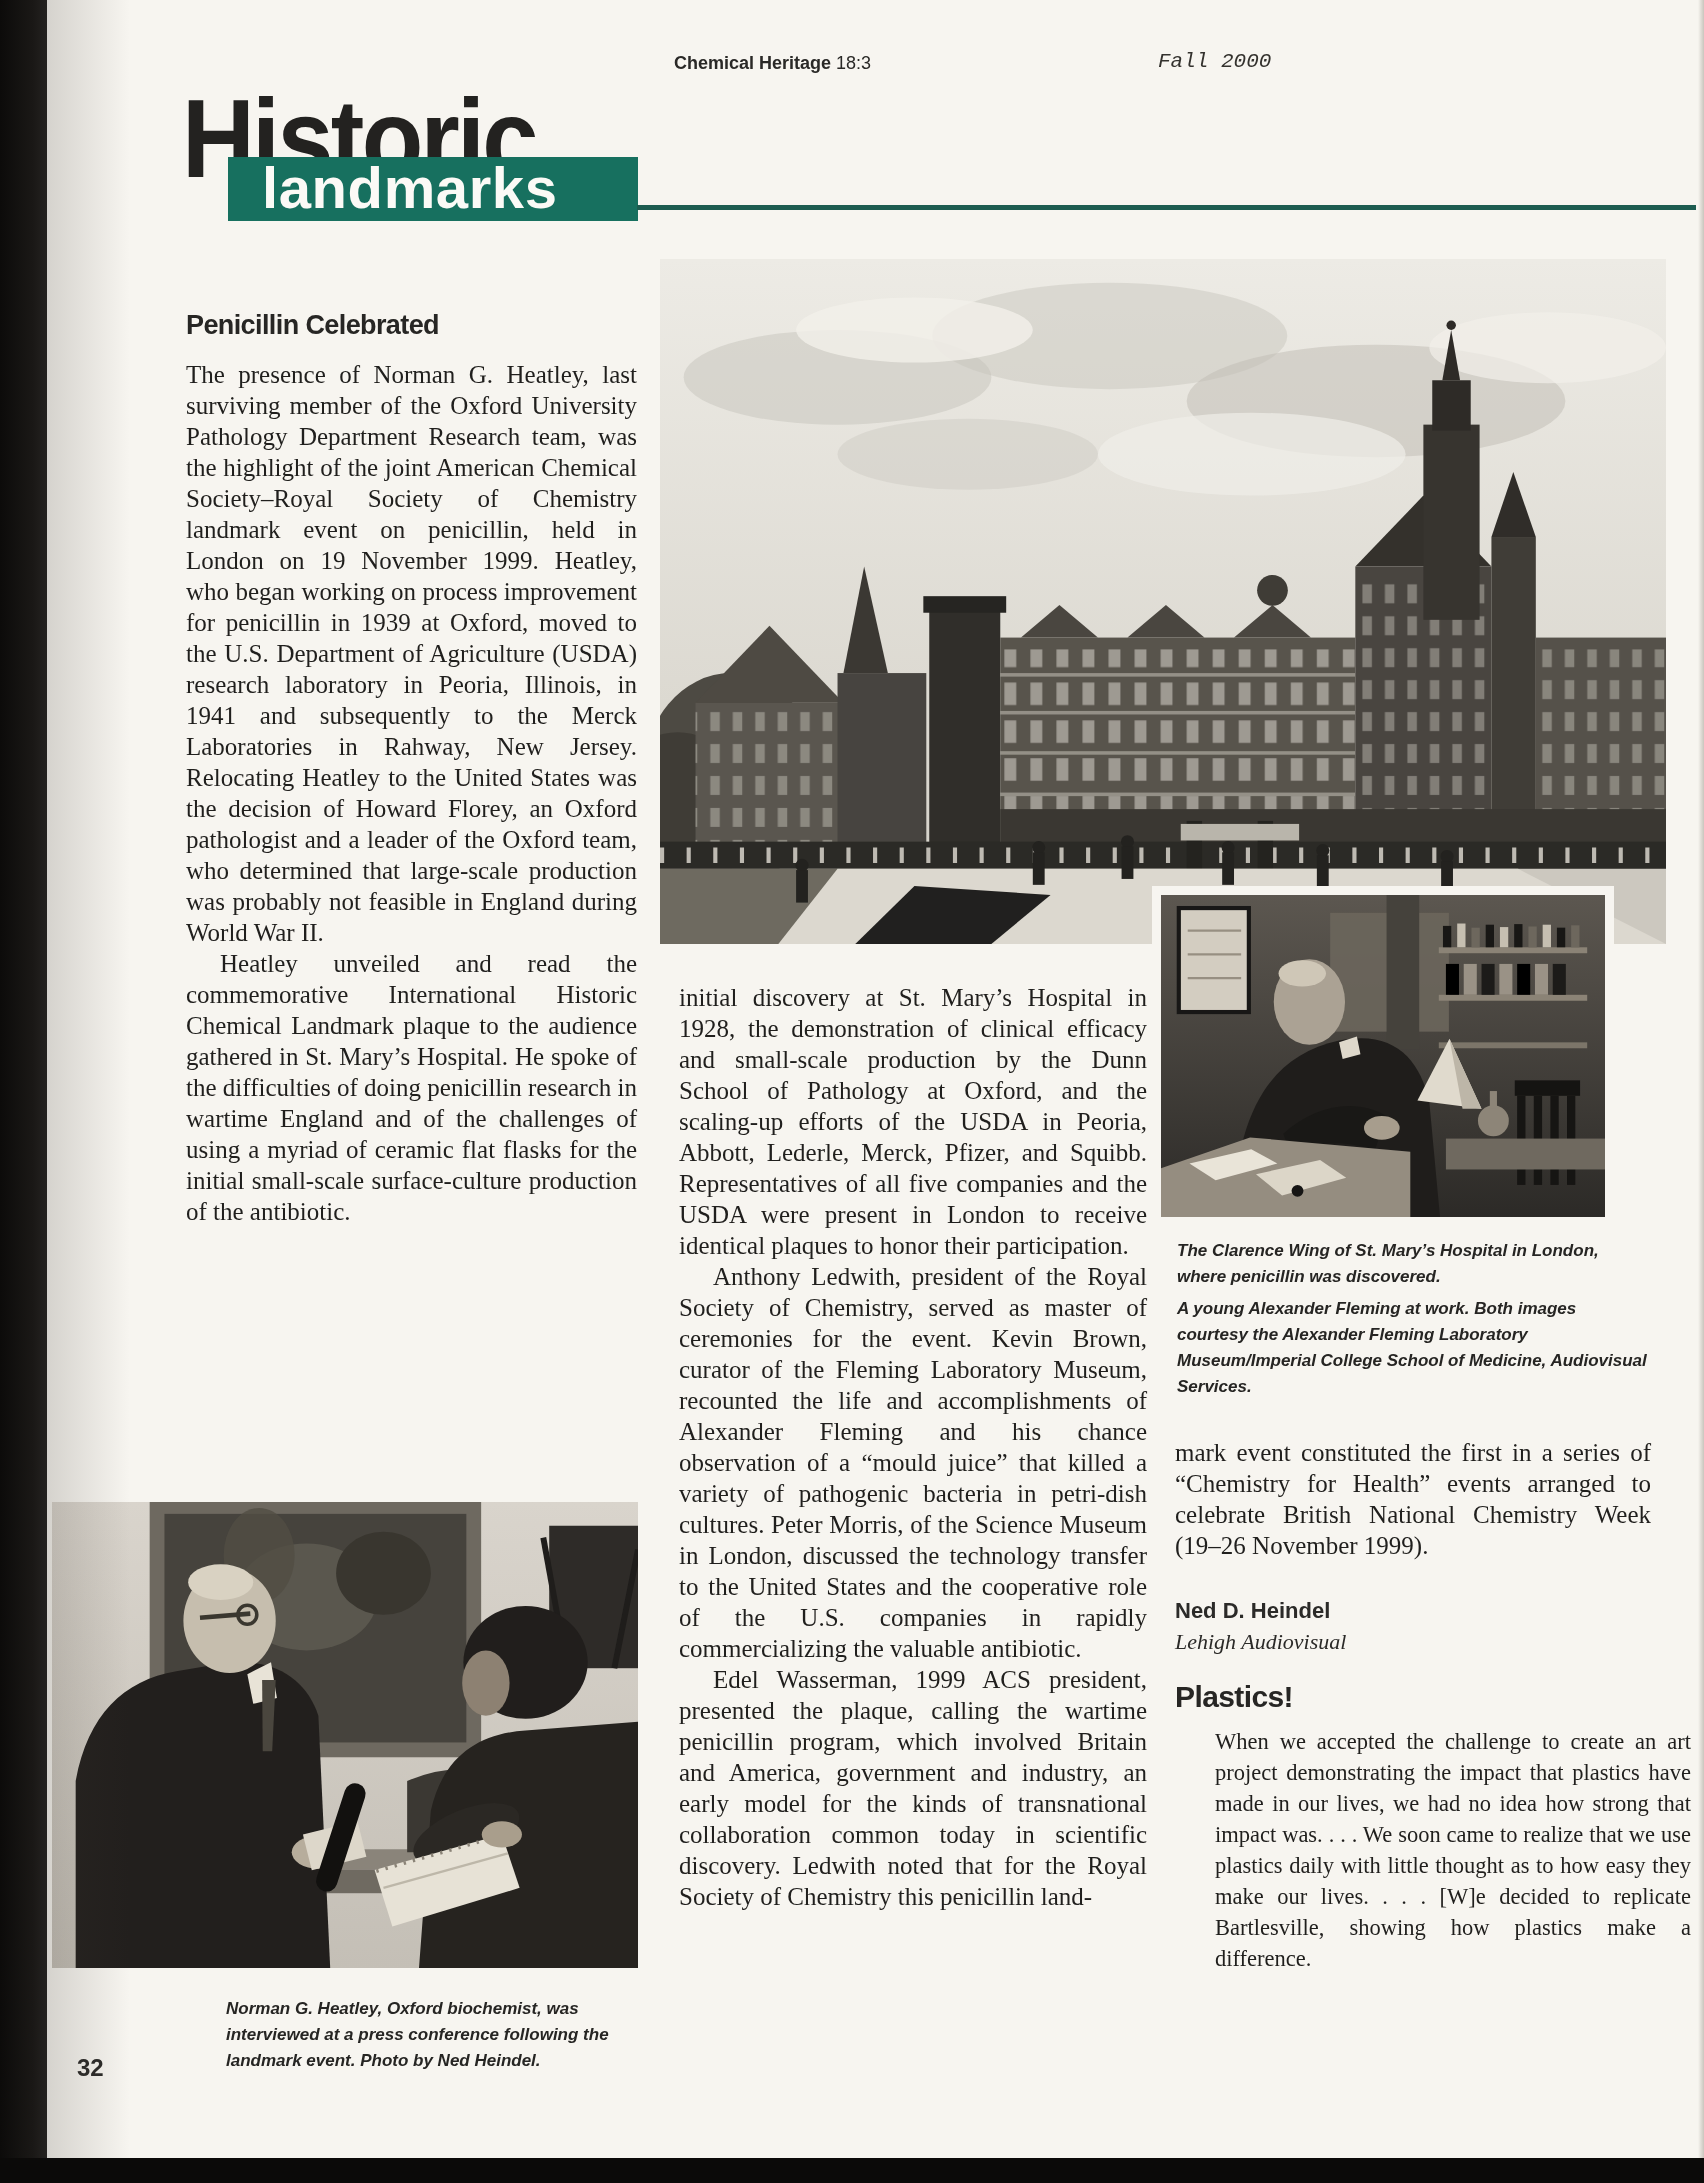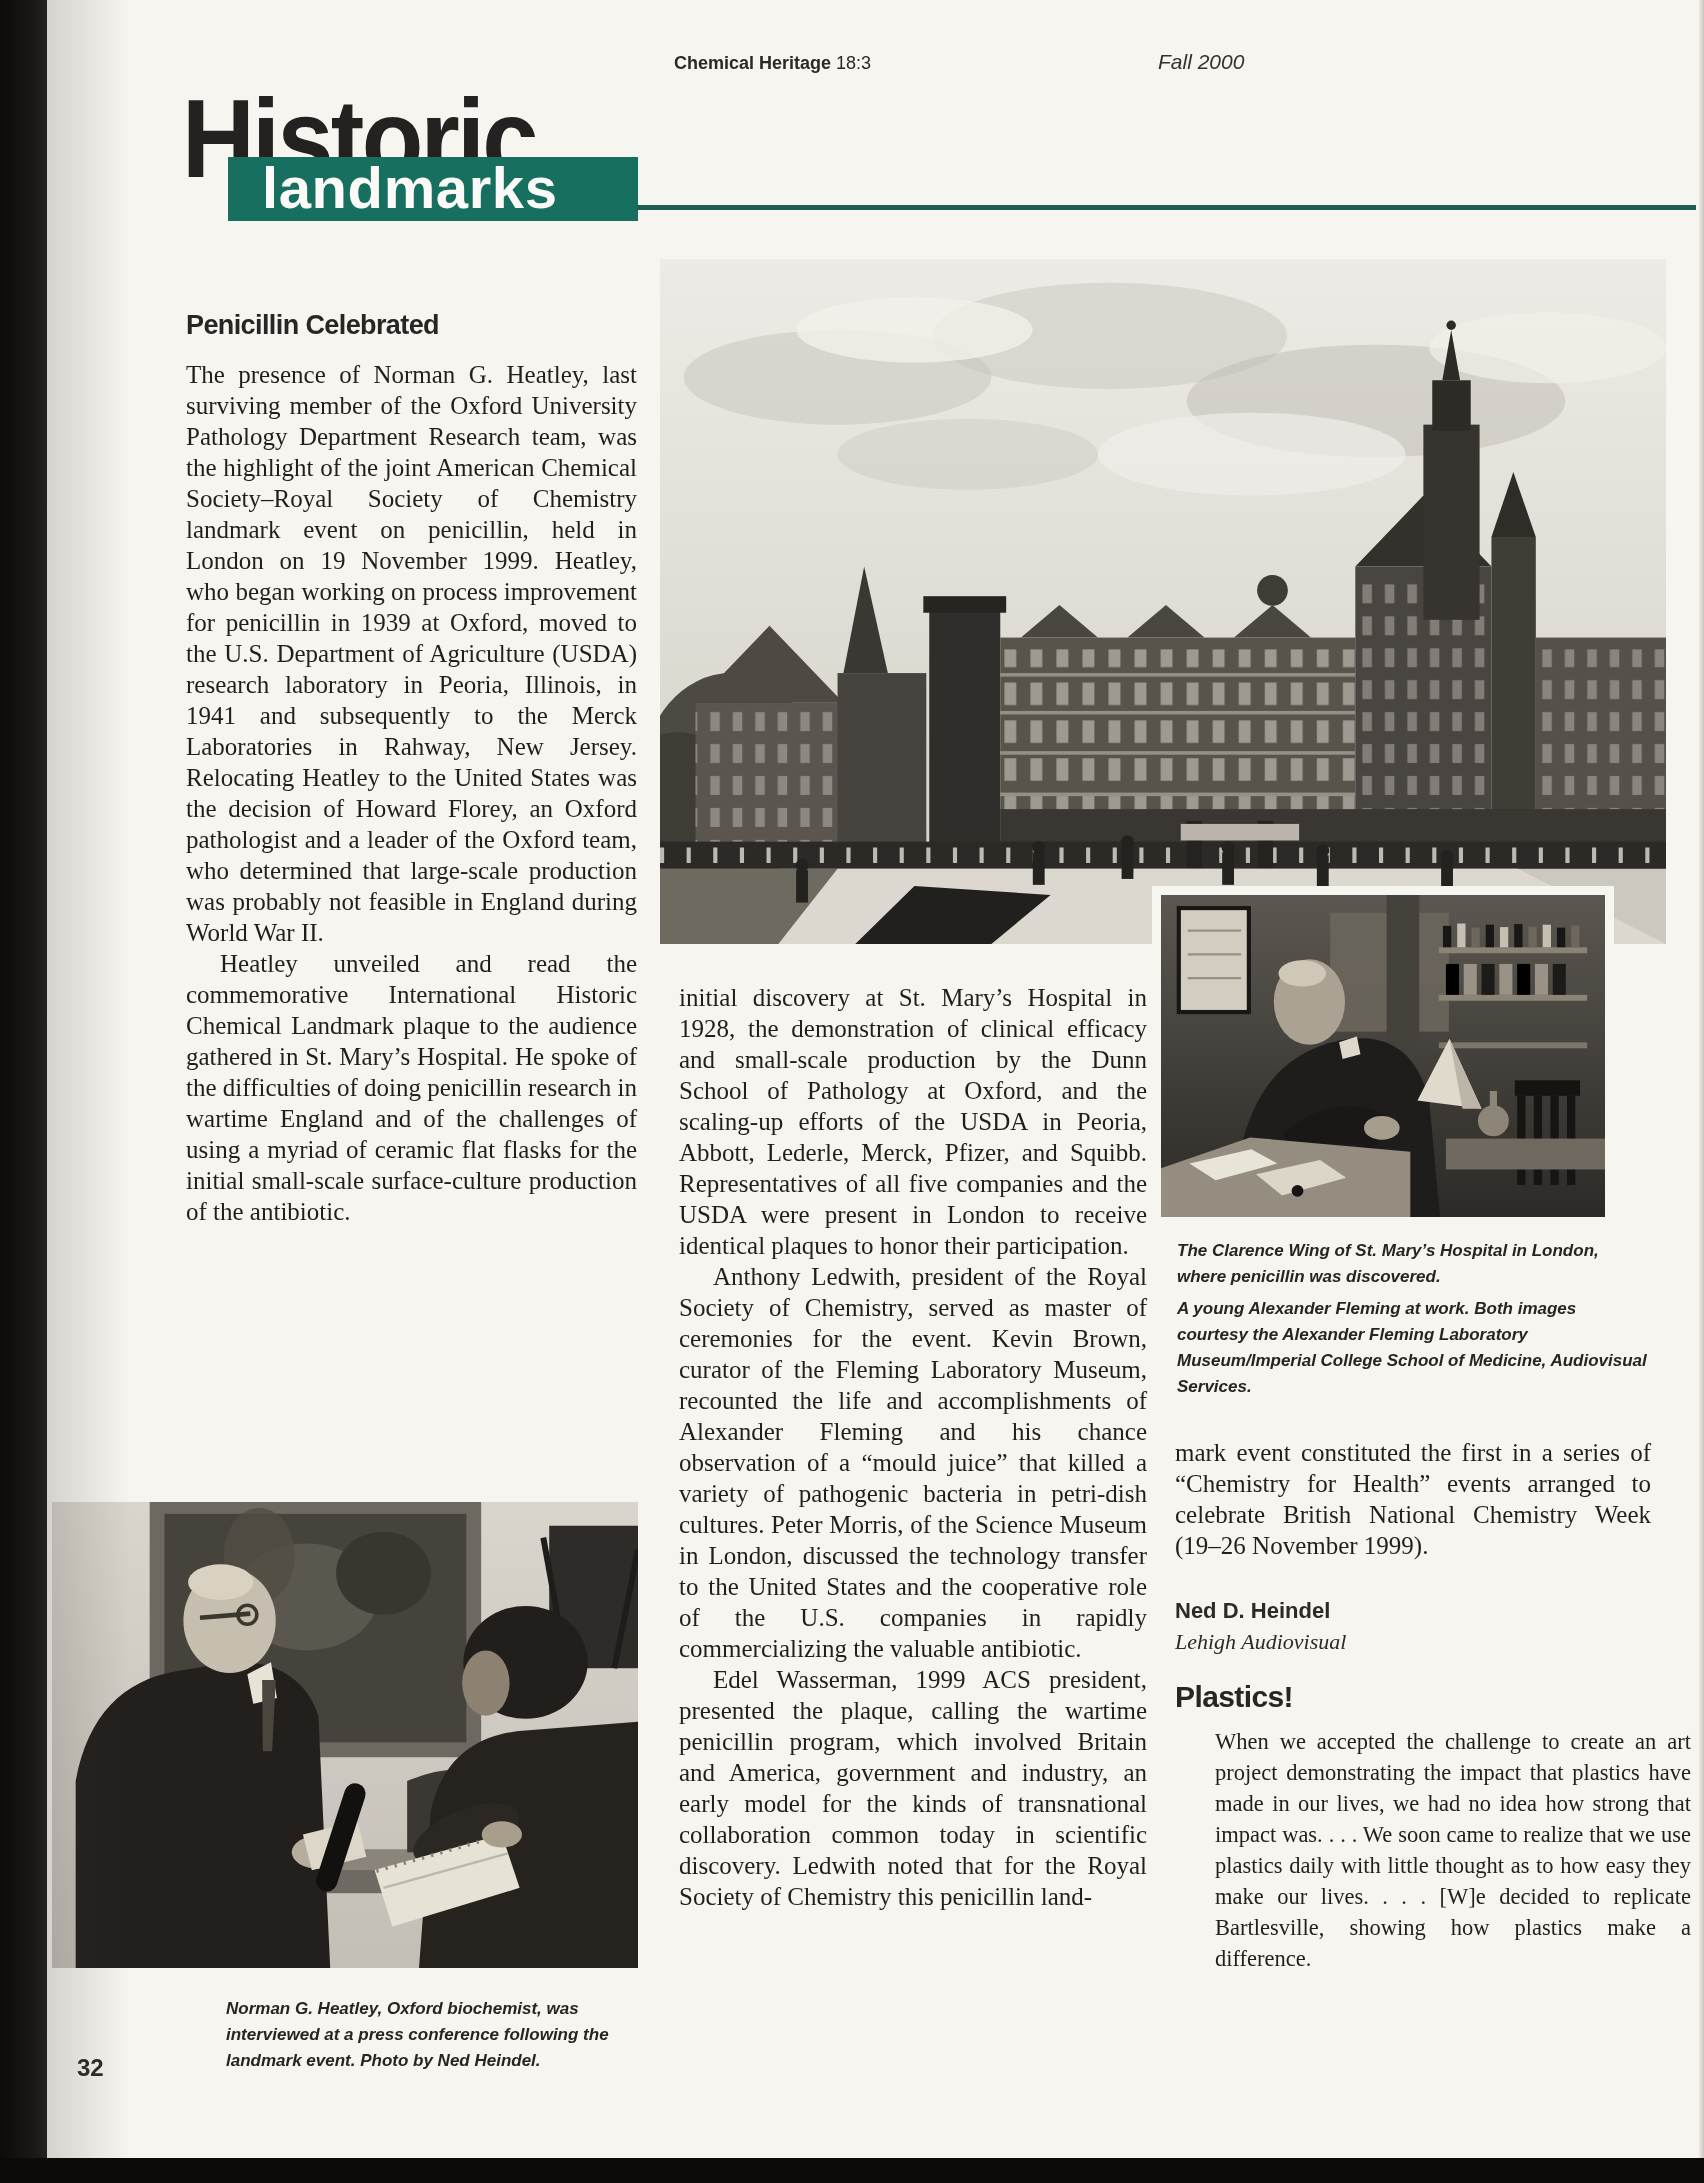--- a/index.html
+++ b/index.html
@@ -6,21 +6,21 @@
   #canvas{position:relative;width:1704px;height:2183px;background:#f7f5f0;overflow:hidden;
           font-family:"Liberation Serif",serif;color:#1f1e1c;}
   
   .edge-left{position:absolute;left:0;top:0;width:47px;height:2183px;background:linear-gradient(90deg,#0c0b0a,#1a1816 70%,#242220);z-index:60;}
   .edge-bottom{position:absolute;left:0;top:2158px;width:1704px;height:25.4px;background:#0b0a09;z-index:60;}
   .edge-right{position:absolute;right:0;top:0;width:6px;height:2183px;background:linear-gradient(90deg,rgba(0,0,0,0),#c9c5bd);z-index:55;}
   .page-shade{position:absolute;left:47px;top:0;width:83px;height:2183px;background:linear-gradient(90deg,rgba(60,55,48,.18),rgba(60,55,48,0));z-index:50;pointer-events:none;}
   
   .journal-line{position:absolute;left:674px;top:53px;font-family:"Liberation Sans",sans-serif;font-size:18px;color:#2a2927;white-space:nowrap;}
   .journal-line .jname{font-weight:700;}
-  .season{position:absolute;left:1158px;top:50px;font-family:Liberation Sans, sans-serif;font-style:italic;font-size:21px;color:#34322e;}
+  .season{position:absolute;left:1158px;top:50px;font-family:Liberation Mono, monospace;font-style:italic;font-size:21px;color:#34322e;}
   
   .word-historic{position:absolute;left:182px;top:83px;z-index:1;font-family:"Liberation Sans",sans-serif;
     font-weight:800;font-size:112px;line-height:1;letter-spacing:-3px;color:#232220;
     transform:scaleX(.9);transform-origin:left top;white-space:nowrap;}
   .banner{position:absolute;left:228px;top:157px;width:410px;height:64px;z-index:2;}
   .banner .bword{position:absolute;left:34px;top:0;font-family:"Liberation Sans",sans-serif;font-weight:700;
     font-size:58px;line-height:62px;letter-spacing:0.6px;color:#fbfaf6;white-space:nowrap;}
   .teal-rule{position:absolute;left:637px;top:205px;width:1059px;height:4.7px;z-index:2;}
   
   .h1{position:absolute;left:186px;top:310px;font-family:"Liberation Sans",sans-serif;font-weight:700;

